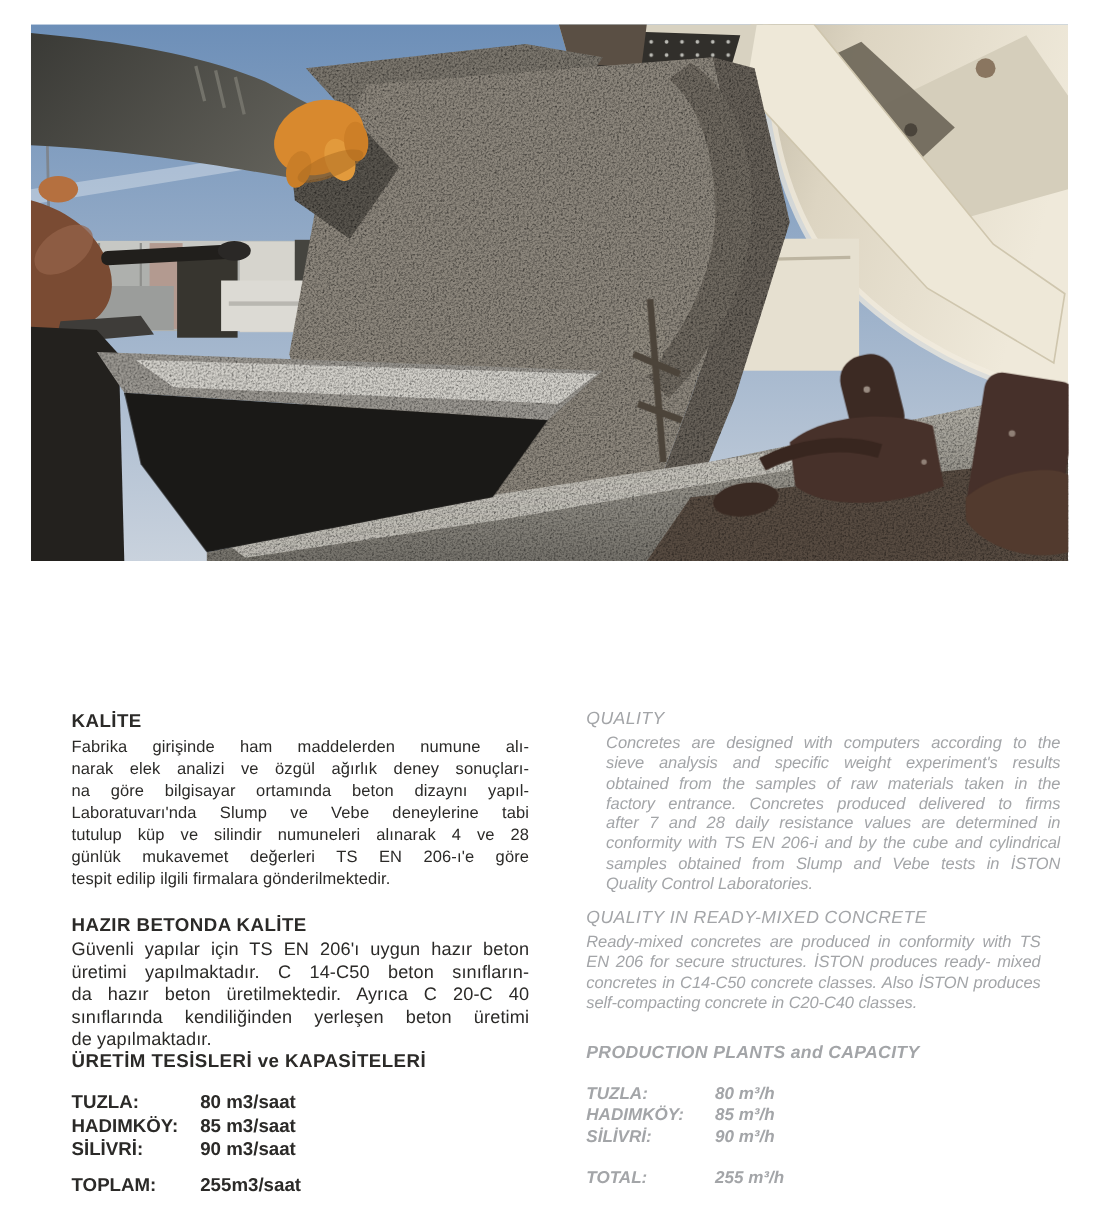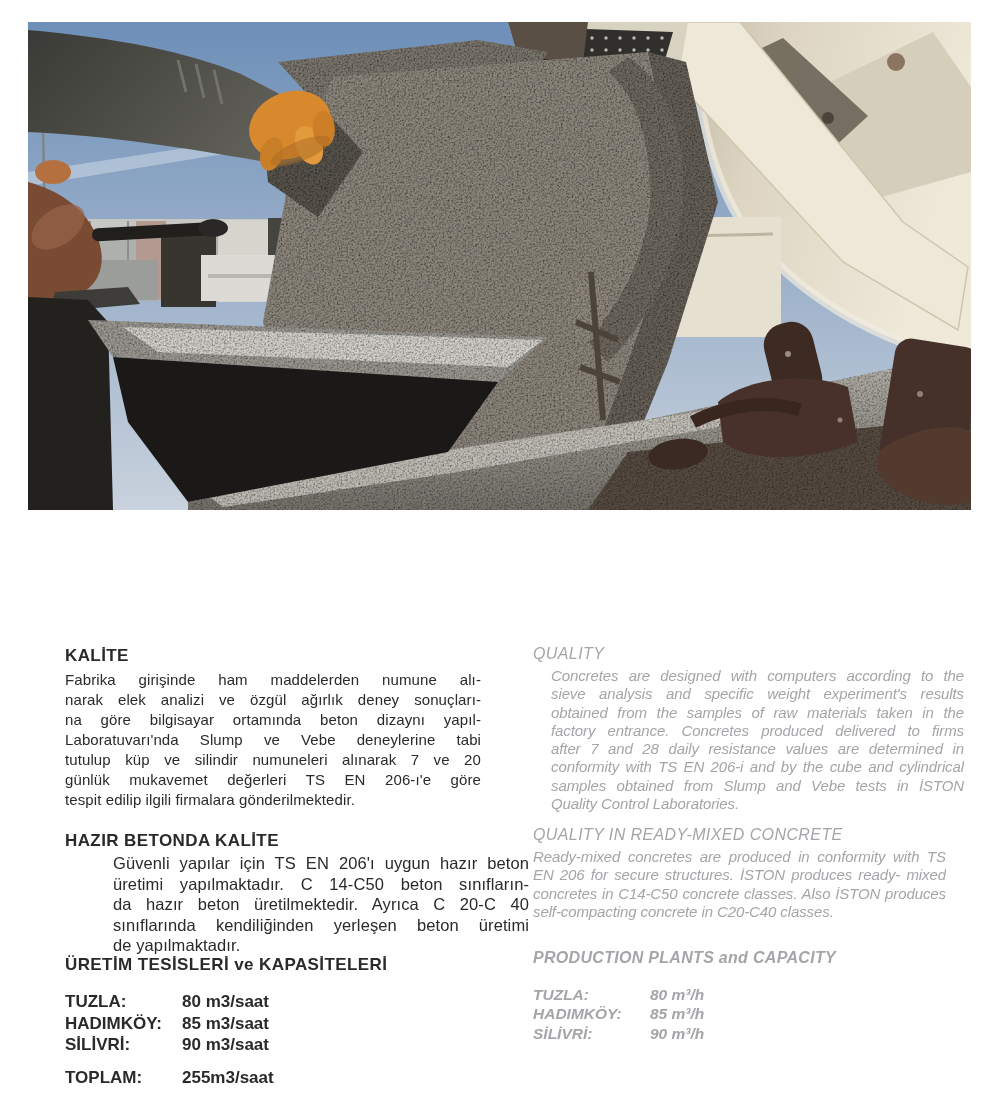--- a/index.html
+++ b/index.html
@@ -175,27 +175,27 @@
       </g>
     </svg>
   </div>
 
   <div class="abs tk lhead" style="left:65px;top:646px;">KALİTE</div>
   <div class="abs tk lbody" style="left:65px;top:670px;width:416px;">
       <div class="jline">Fabrika girişinde ham maddelerden numune alı-</div>
       <div class="jline">narak elek analizi ve özgül ağırlık deney sonuçları-</div>
       <div class="jline">na göre bilgisayar ortamında beton dizaynı yapıl-</div>
       <div class="jline">Laboratuvarı'nda Slump ve Vebe deneylerine tabi</div>
-      <div class="jline">tutulup küp ve silindir numuneleri alınarak 7 ve 20</div>
+      <div class="jline">tutulup küp ve silindir numuneleri alınarak 4 ve 28</div>
       <div class="jline">günlük mukavemet değerleri TS EN 206-ı'e göre</div>
       <div class="jline jlast">tespit edilip ilgili firmalara gönderilmektedir.</div>
     </div>
 
   <div class="abs tk lhead" style="left:65px;top:831px;">HAZIR BETONDA KALİTE</div>
-  <div class="abs tk lbody2" style="left:65px;top:853px;width:416px;margin-left:48px;">
+  <div class="abs tk lbody2" style="left:65px;top:853px;width:416px;">
       <div class="jline">Güvenli yapılar için TS EN 206'ı uygun hazır beton</div>
       <div class="jline">üretimi yapılmaktadır. C 14-C50 beton sınıfların-</div>
       <div class="jline">da hazır beton üretilmektedir. Ayrıca C 20-C 40</div>
       <div class="jline">sınıflarında kendiliğinden yerleşen beton üretimi</div>
       <div class="jline jlast">de yapılmaktadır.</div>
     </div>
 
   <div class="abs tk lhead" style="left:65px;top:955px;">ÜRETİM TESİSLERİ ve KAPASİTELERİ</div>
 
   <div class="abs tk cap-table ltab" style="left:65px;top:991px;width:416px;">
@@ -247,15 +247,19 @@
     </div>
     <div class="trow">
       <span class="tlabel">HADIMKÖY:</span>
       <span class="tvalue">85 m³/h</span>
     </div>
     <div class="trow">
       <span class="tlabel">SİLİVRİ:</span>
       <span class="tvalue">90 m³/h</span>
     </div>
     <div class="spacer"></div>
+    <div class="trow">
+      <span class="tlabel">TOTAL:</span>
+      <span class="tvalue">255 m³/h</span>
+    </div>
   </div>
 
 </div>
 
 </body></html>

